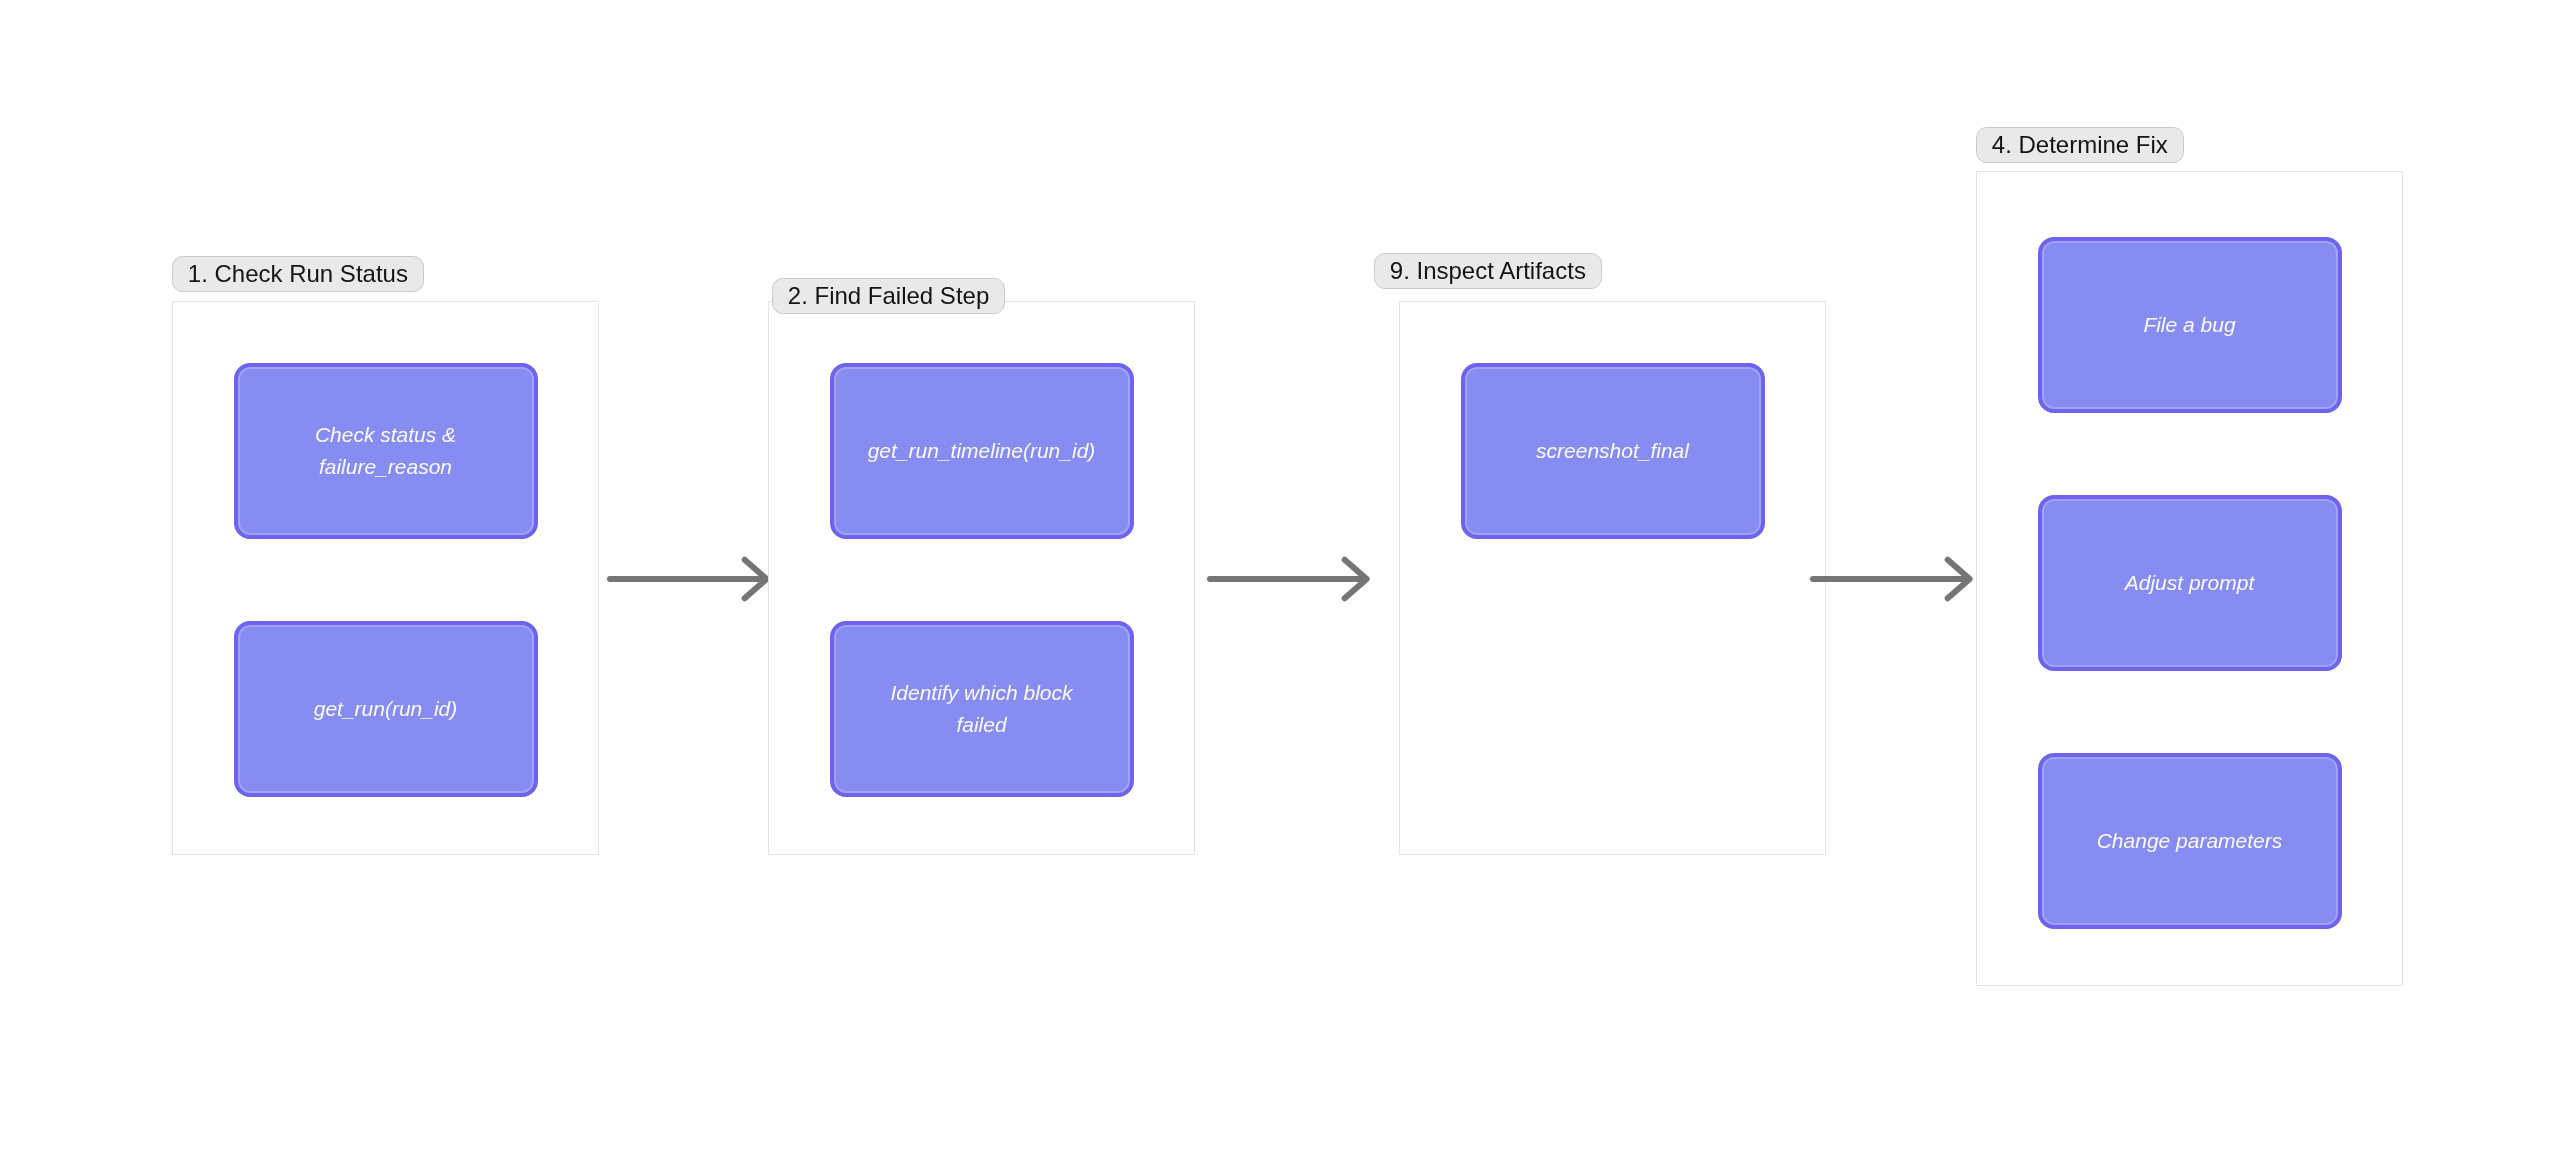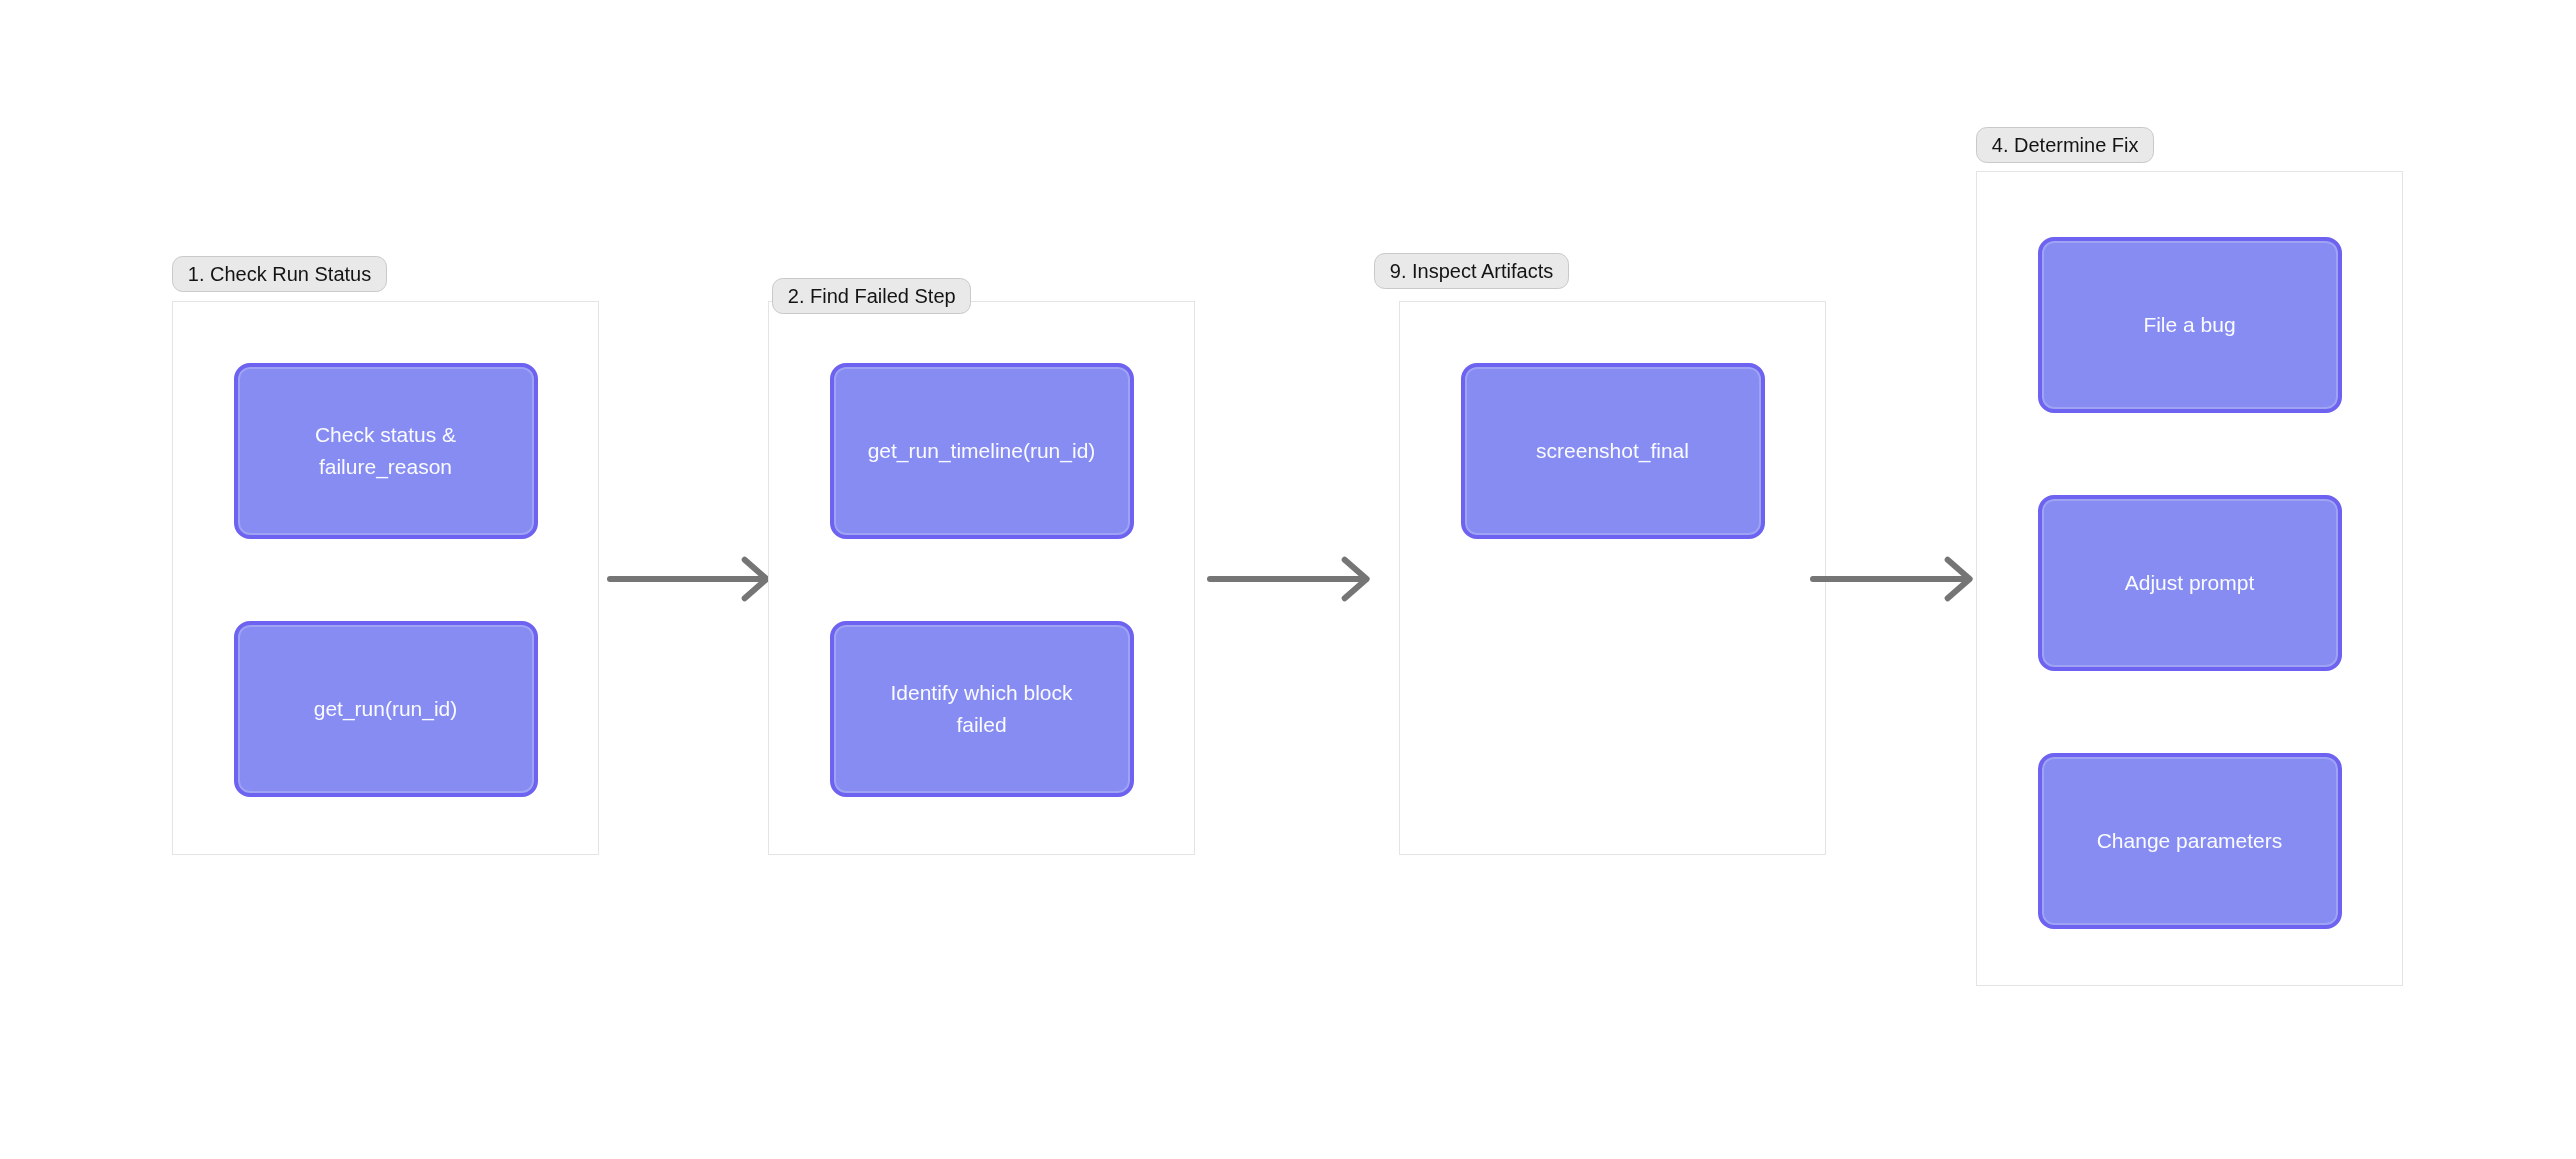--- a/index.html
+++ b/index.html
@@ -18,21 +18,21 @@
   .pill {
     position: absolute;
     height: 36px;
     box-sizing: border-box;
     background: var(--pill-fill, #e9e9e9);
     border: 1.3px solid var(--pill-border, #c9c9c9);
     border-radius: 10.7px;
     display: flex;
     align-items: center;
     padding: 0 14.8px;
-    font-size: 20px;
+    font-size: 24px;
     font-weight: 500;
     color: var(--pill-text, #141414);
     z-index: 2;
     white-space: nowrap;
   }
   .frame {
     position: absolute;
     top: 301px;
     width: 427px;
     height: 554px;
@@ -57,20 +57,21 @@
     flex: 0 0 176px;
     box-sizing: border-box;
     background: var(--node-fill, #878cf2);
     border: 4.7px solid var(--node-border, #6d63f0);
     border-radius: 16px;
     box-shadow: inset 0 0 0 2px rgba(255,255,255,0.20);
     display: flex;
     align-items: center;
     justify-content: center;
     text-align: center;
+    font-style: italic;
   }
   .node span {
     color: #fafbff;
     font-size: 21px;
     line-height: 32px;
     white-space: pre-line;
   }
   .arrow {
     position: absolute;
     top: 549px;

